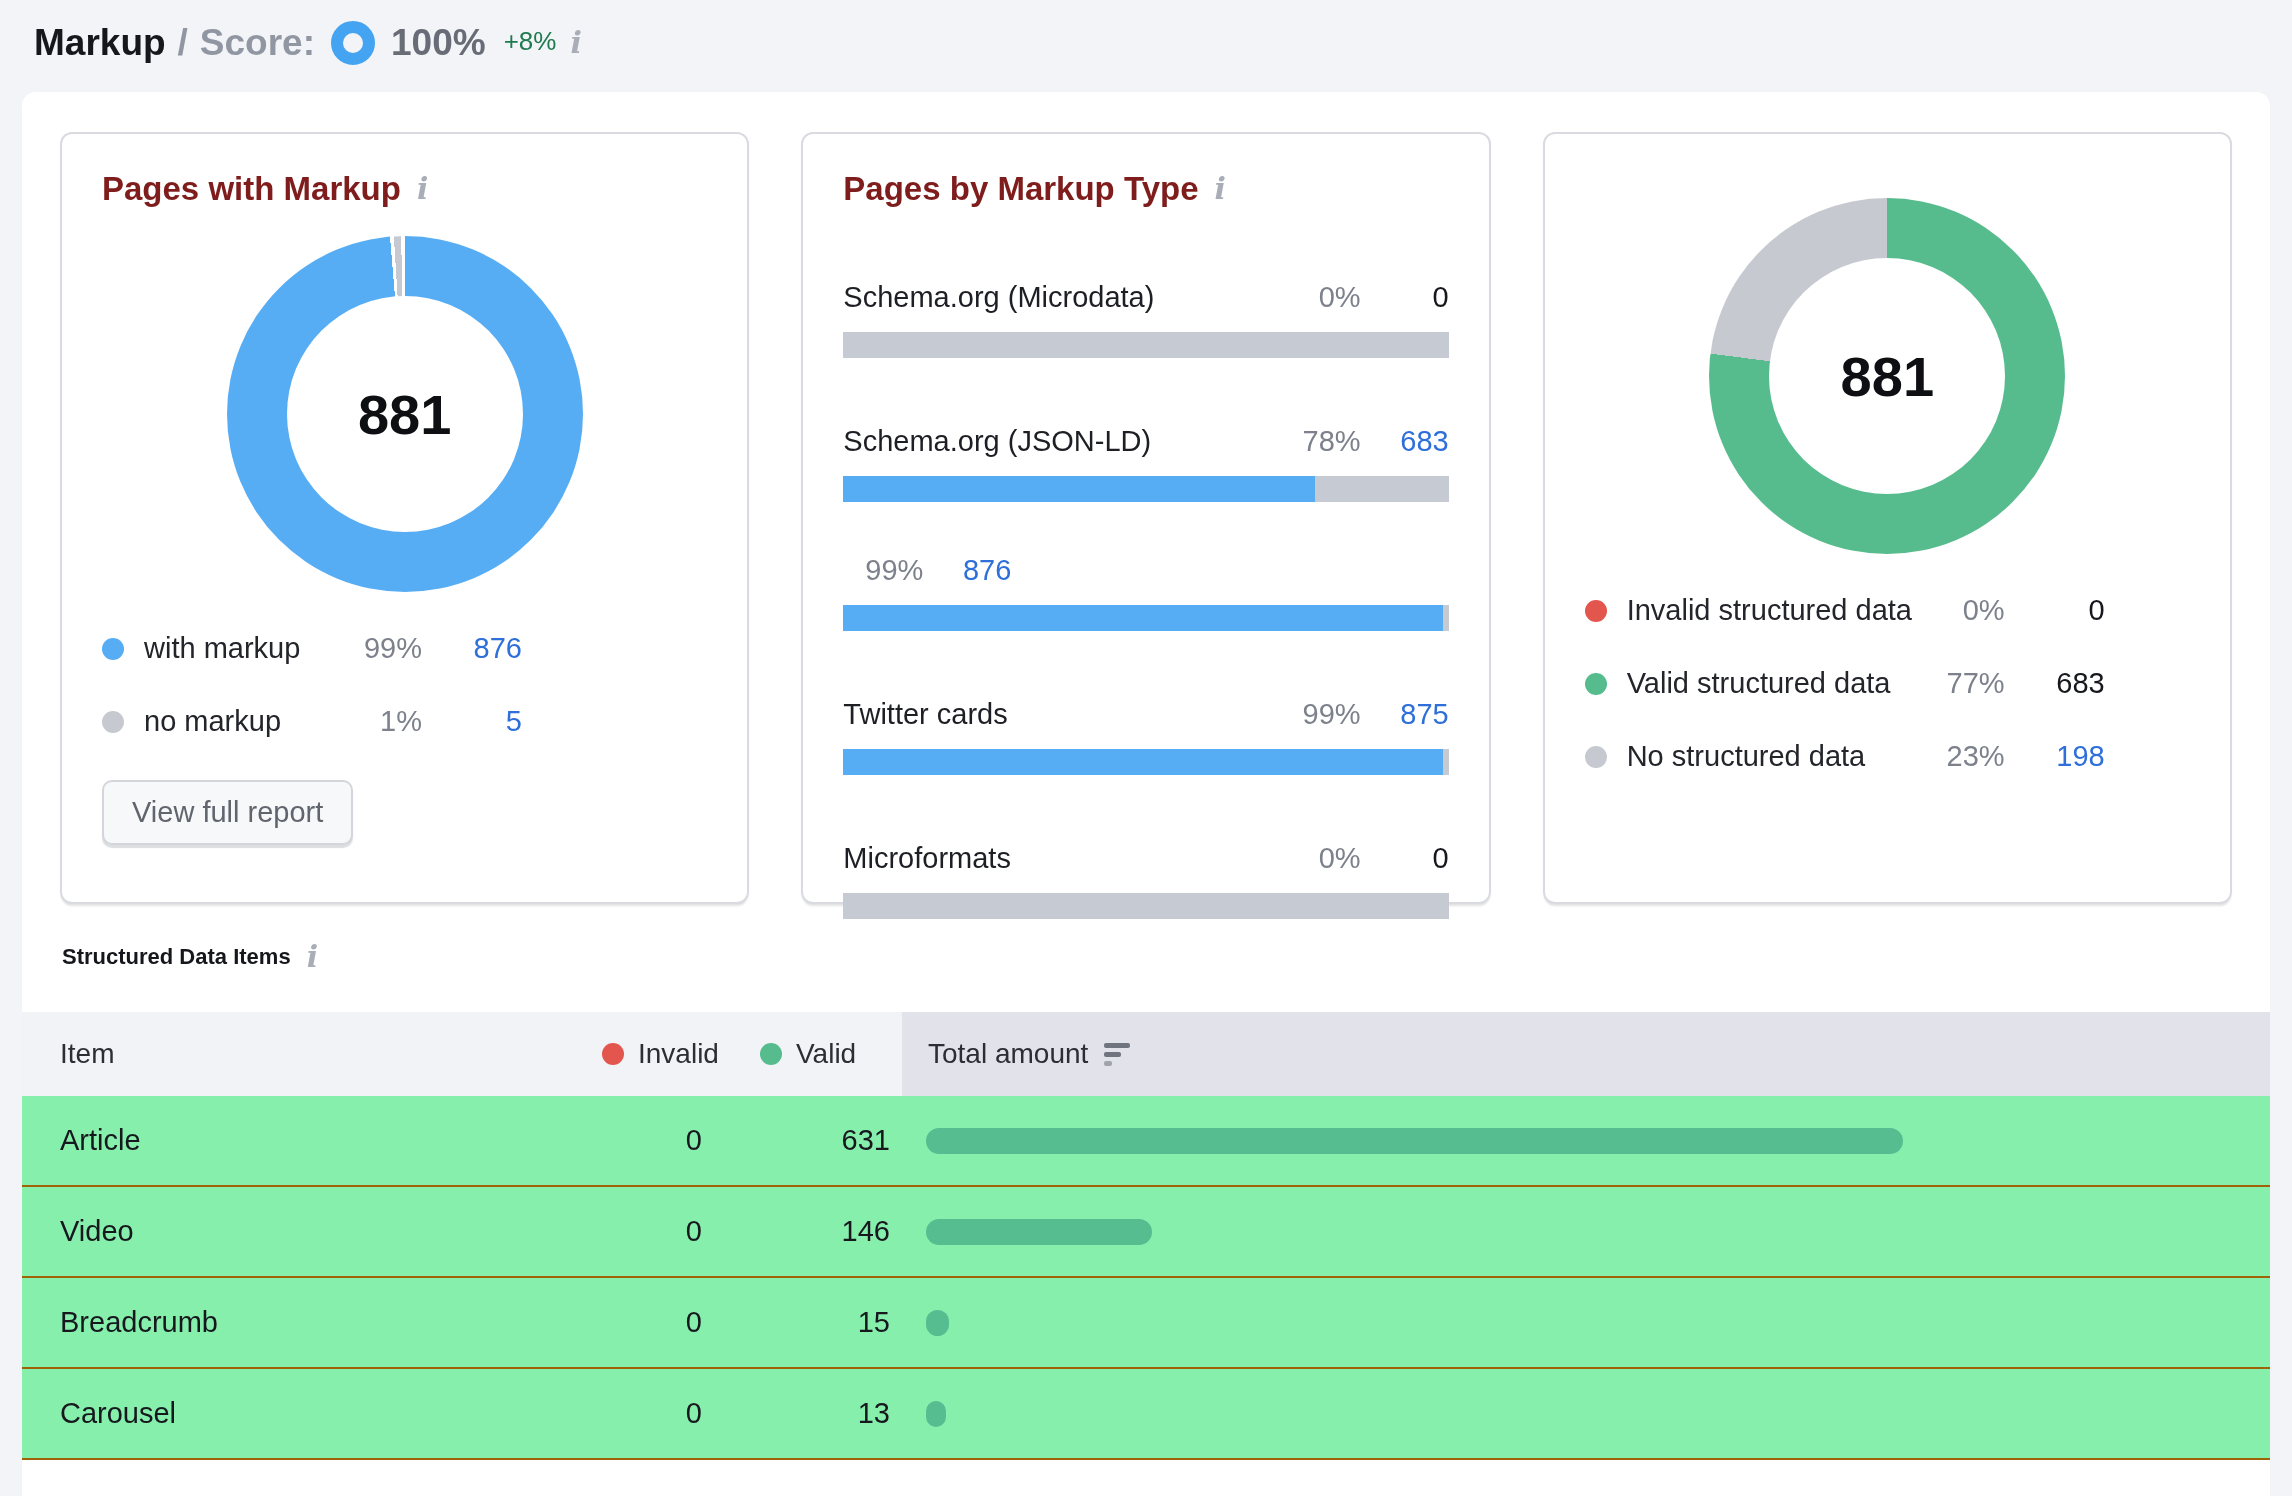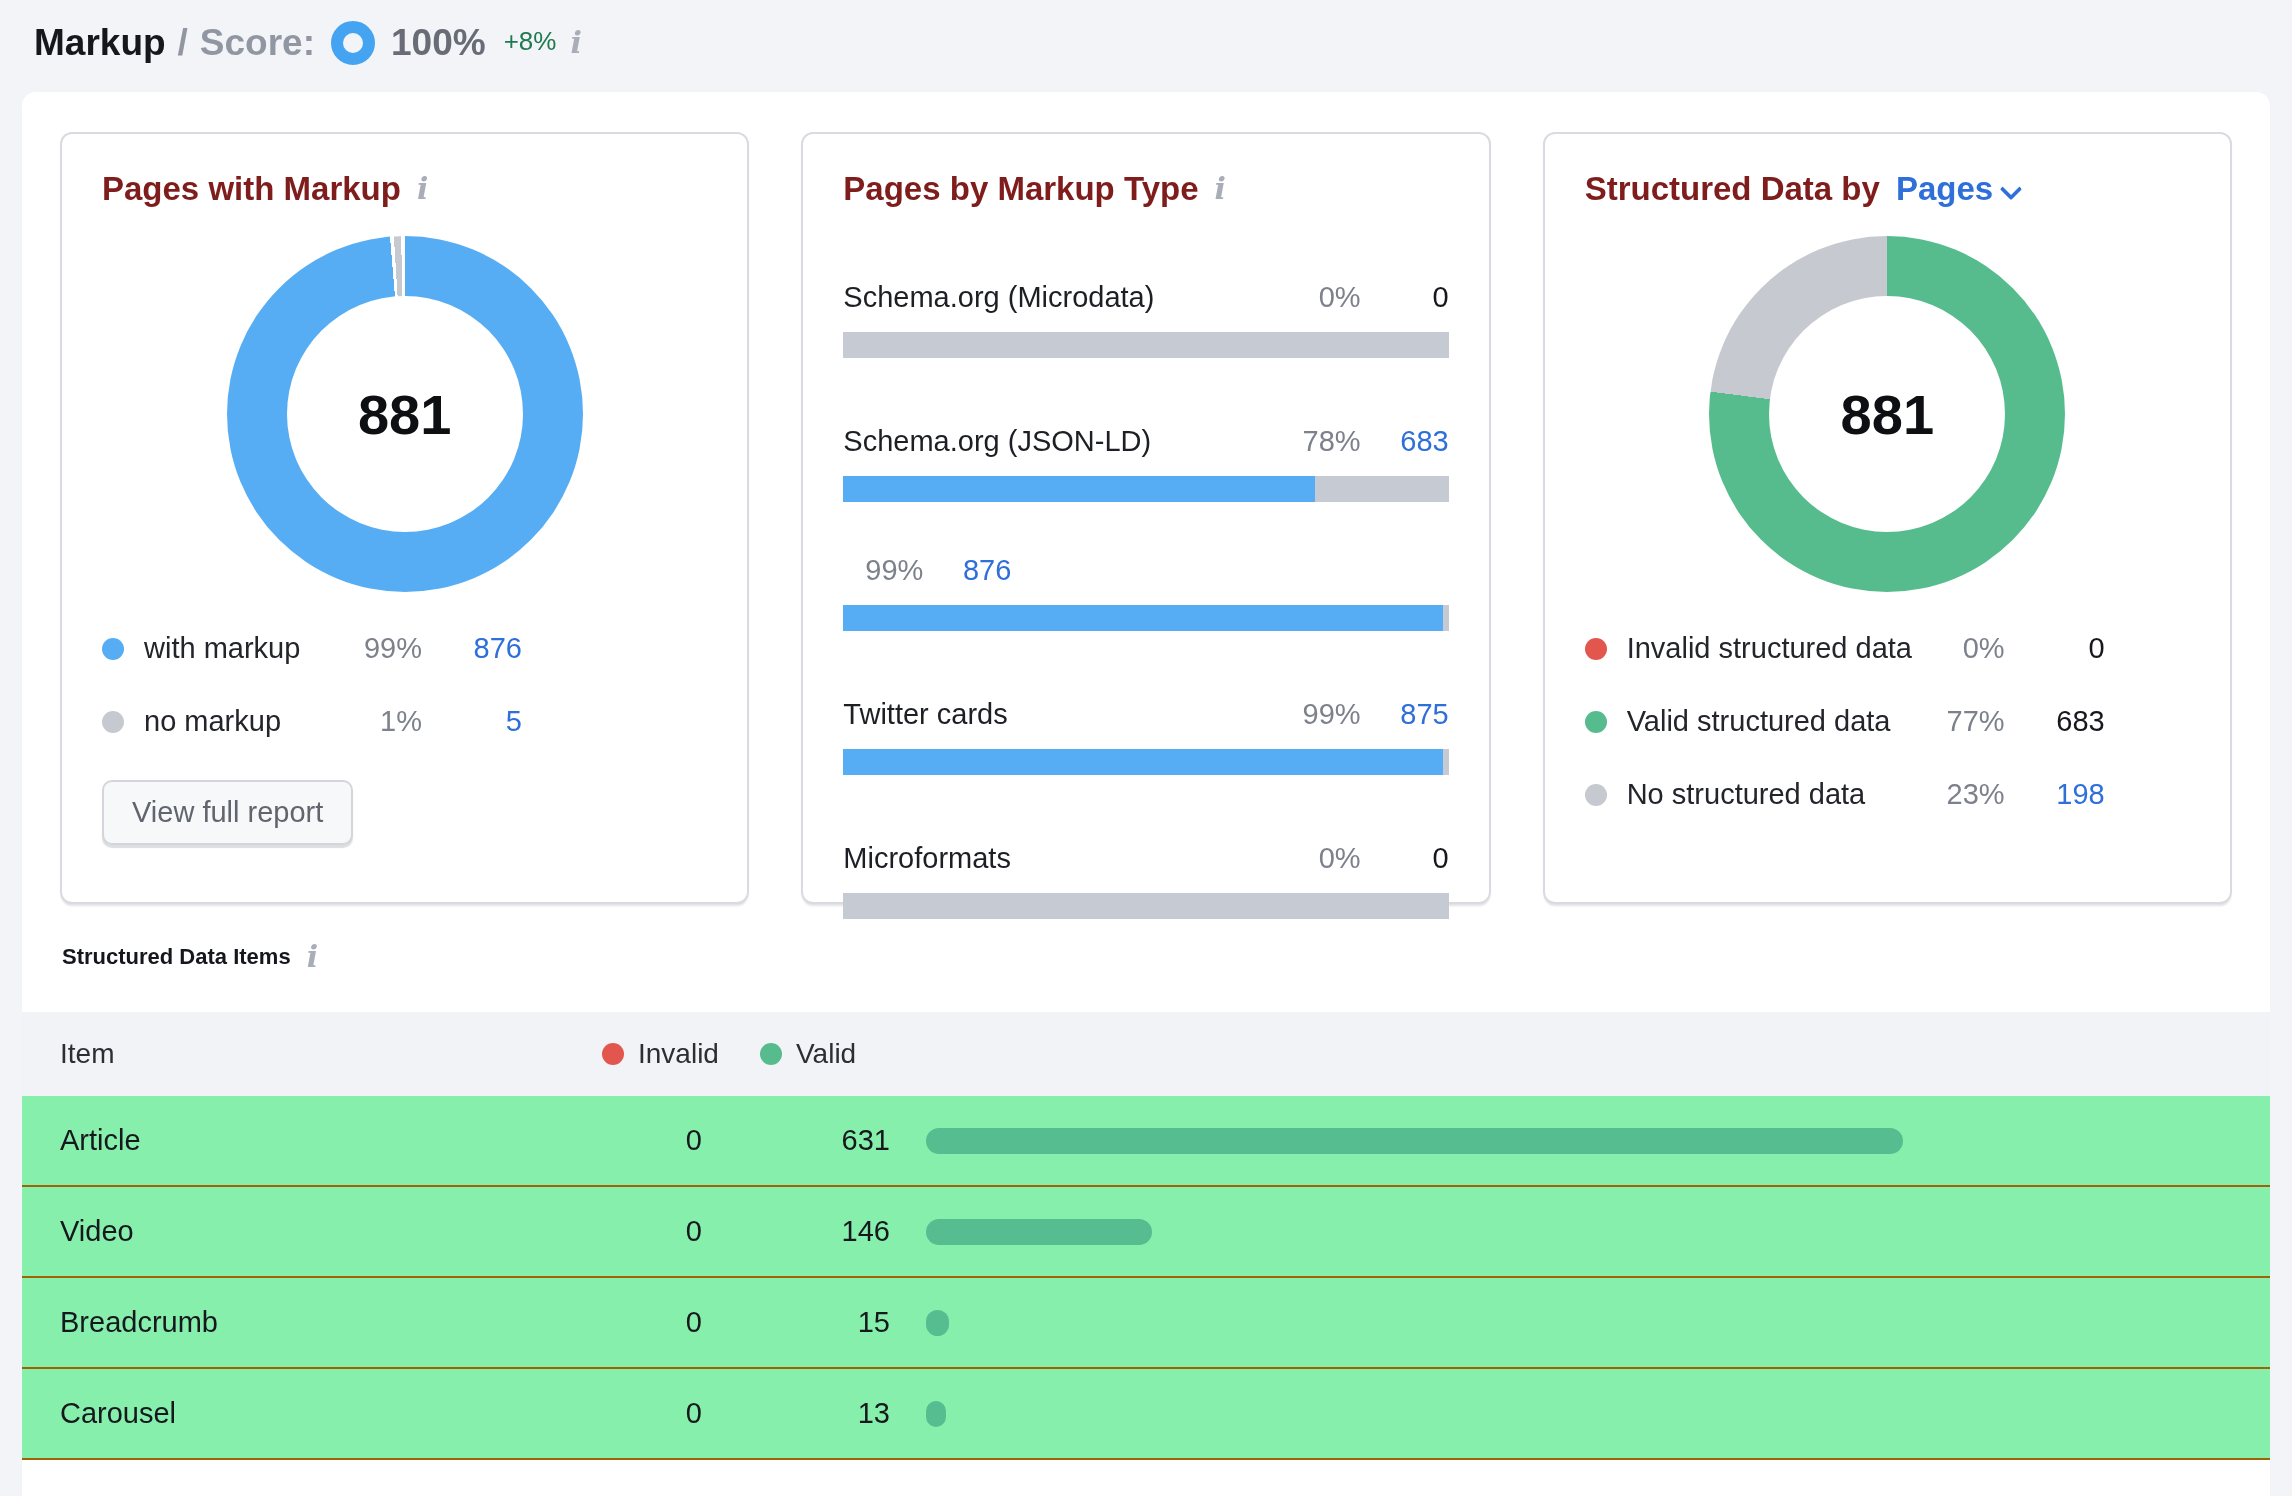--- a/index.html
+++ b/index.html
@@ -191,24 +191,20 @@
               <span class="val">0</span>
             </div>
             <div class="track">
               <div class="fill" style="width: 0%;"></div>
             </div>
           </div>
         </div>
     </section>
 
     <section class="card">
-      <div class="card-title-row">
-        <span class="card-title">Structured Data by</span>
-        <span class="title-link"><span>Pages</span><span class="chev"></span></span>
-      </div>
       <div class="donut-wrap">
         <div class="donut" style="background: conic-gradient(rgb(86, 188, 142) 0%, rgb(86, 188, 142) 77%, rgb(198, 201, 208) 77%, rgb(198, 201, 208) 100%);"></div>
         <div class="donut-hole"></div>
         <div class="donut-num">881</div>
       </div>
       <div class="legend legend-wide">
 
           <div class="legend-row">
             <span class="dot" style="background: rgb(226, 86, 78);"></span>
             <span class="legend-label">Invalid structured data</span>
@@ -243,20 +239,28 @@
     <div class="t-head">
       <span class="c-item">Item</span>
       <span class="c-dot-head c-invalid-head">
         <span class="dot" id="invalid-dot" style="background: rgb(226, 86, 78);"></span>
         <span>Invalid</span>
       </span>
       <span class="c-dot-head c-valid-head">
         <span class="dot" id="valid-dot" style="background: rgb(86, 188, 142);"></span>
         <span>Valid</span>
       </span>
+      <span class="c-total-head">
+        <span>Total amount</span>
+        <span class="sort-icon">
+            <i></i>
+            <i></i>
+            <i></i>
+          </span>
+      </span>
     </div>
     <div>
 
         <div class="t-row">
           <span class="r-item">Article</span>
           <span class="r-invalid">0</span>
           <span class="r-valid">631</span>
           <span class="r-total">
             <span class="bar" style="display: block; width: 977px;"></span>
           </span>

